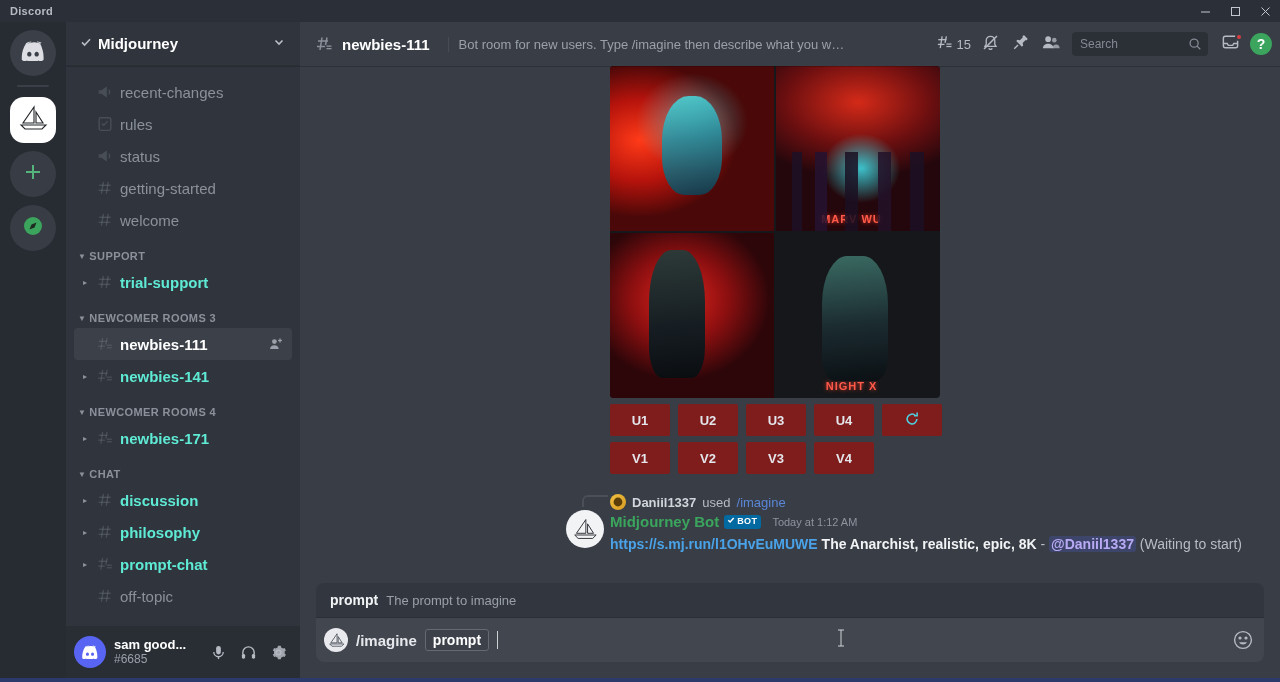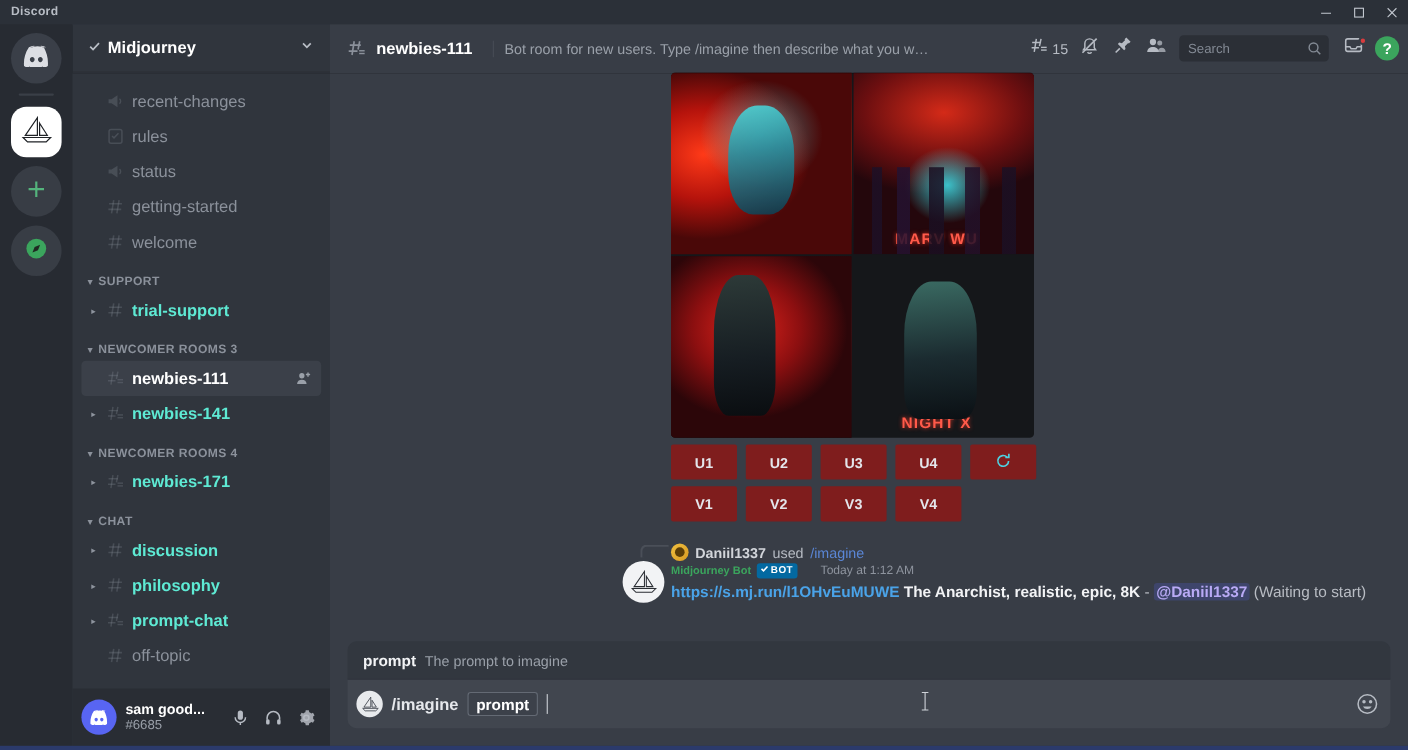--- a/index.html
+++ b/index.html
@@ -194,21 +194,21 @@
       radial-gradient(ellipse 70% 60% at 50% 55%, #c0201c 0%, #6a0d10 55%, #200509 92%),
       linear-gradient(180deg, #200610 0%, #6a1014 45%, #120309 100%);
   }
   .q4::after {
     content: ""; position: absolute; left: 28%; top: 14%; width: 40%; height: 76%;
     border-radius: 38% 38% 20% 20%;
     background: linear-gradient(175deg, #3a6a62 0%, #1b2b30 55%, #0b1014 100%);
   }
   .qlabel {
     position: absolute; left: 0; right: 13px; bottom: 6px; text-align: center;
-    font-size: 14px; font-weight: bold; letter-spacing: 1px;
+    font-size: 11px; font-weight: bold; letter-spacing: 1px;
     color: #ff5a4a; text-shadow: 0 0 4px rgba(255,60,40,.8);
   }
 
   .btn-rows { margin-left: 310px; margin-top: 6px; }
   .btn-row { display: flex; gap: 8px; margin-bottom: 6px; }
   .mjbtn {
     width: 60px; height: 32px; border-radius: 2px; background: #7f1d1d;
     display: flex; align-items: center; justify-content: center;
     font-size: 13px; font-weight: bold; color: #e4e6eb;
   }
@@ -233,27 +233,27 @@
   .sysline .u { color: #d2d5da; font-weight: bold; }
   .sysline .cmd { color: #5a86d6; }
   .botmsg { display: flex; margin-left: 310px; padding-top: 2px; position: relative; }
   .bot-av {
     position: absolute; left: -44px; top: 0;
     width: 38px; height: 38px; border-radius: 50%;
     background: #f2f3f5; display: flex; align-items: center; justify-content: center;
   }
   .botbody { flex: 1; min-width: 0; }
   .botline1 { display: flex; align-items: center; gap: 5px; line-height: 1.3; }
-  .botname { font-size: 10px; font-weight: bold; color: #3ba55d; }
+  .botname { font-size: 15px; font-weight: bold; color: #3ba55d; }
   .bot-badge {
     background: #0369a1; color: #fff; font-size: 9px; font-weight: bold;
     border-radius: 3px; padding: 1px 4px 1px 3px; letter-spacing: .4px;
     display: flex; align-items: center; gap: 2px;
   }
-  .ts { font-size: 11px; color: #8e949e; margin-left: 16px; }
+  .ts { font-size: 11px; color: #8e949e; margin-left: 6px; }
   .botline2 { font-size: 14px; color: #dcdee3; margin-top: 3px; line-height: 1.4; }
   .botline2 .link { color: #4aa3e8; font-weight: bold; }
   .botline2 .strong { font-weight: bold; color: #f2f3f5; }
   .botline2 .mention {
     color: #b9aaf5; background: rgba(88,101,242,.22); border-radius: 3px; padding: 0 2px; font-weight: bold;
   }
   .botline2 .pend { color: #b8bcc3; }
 
   
   .cmdzone { flex: 0 0 auto; padding: 0 16px 16px; }

